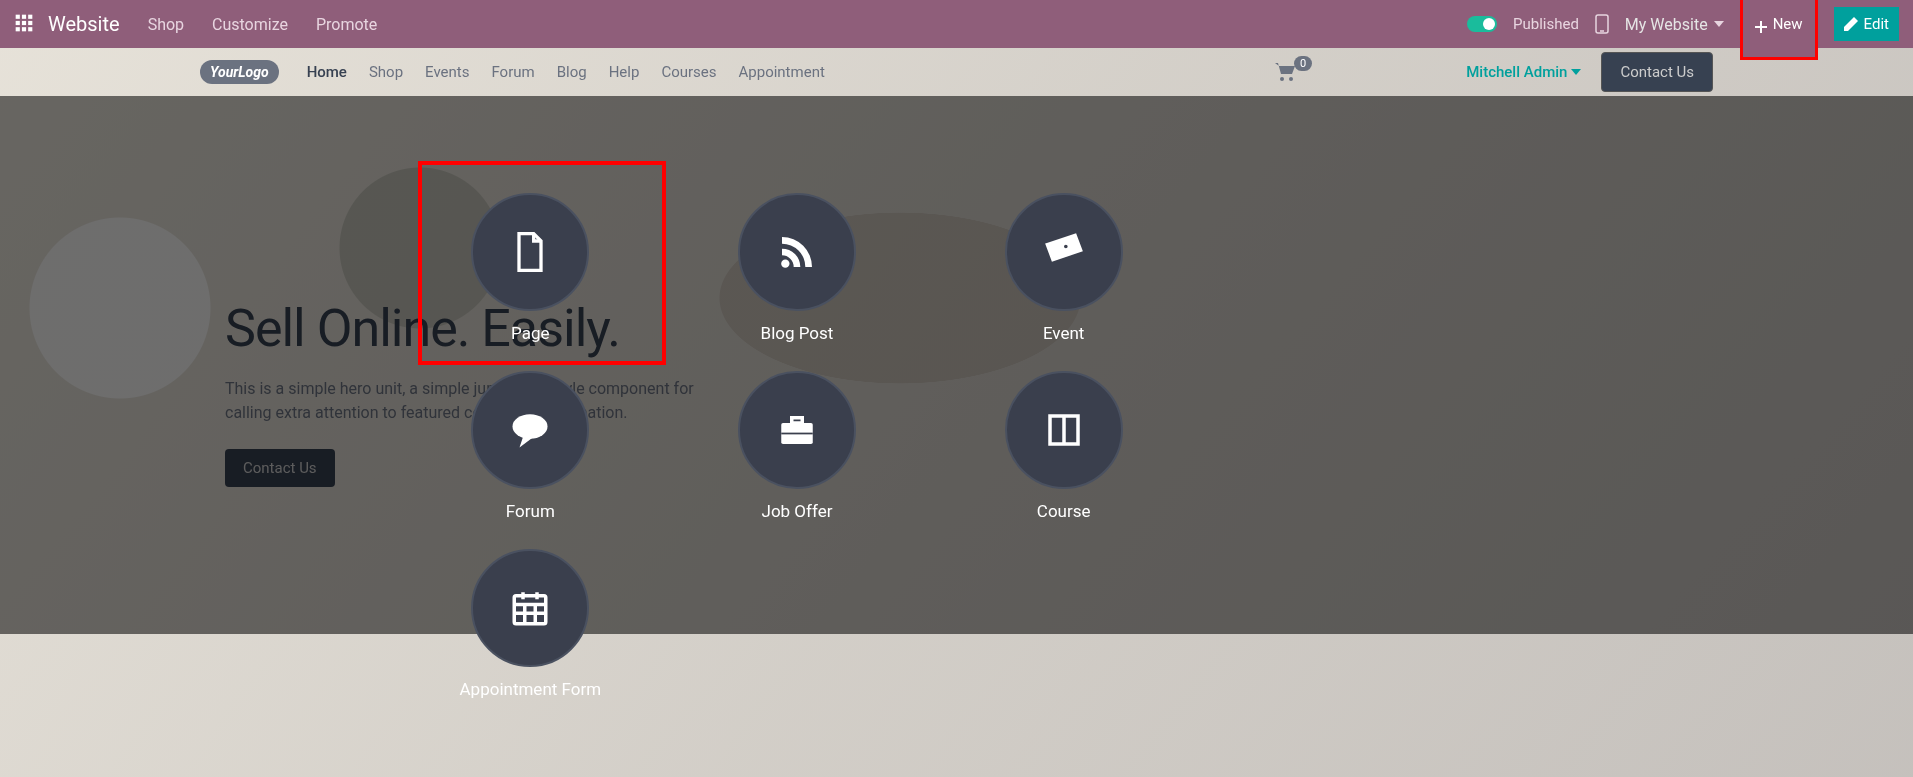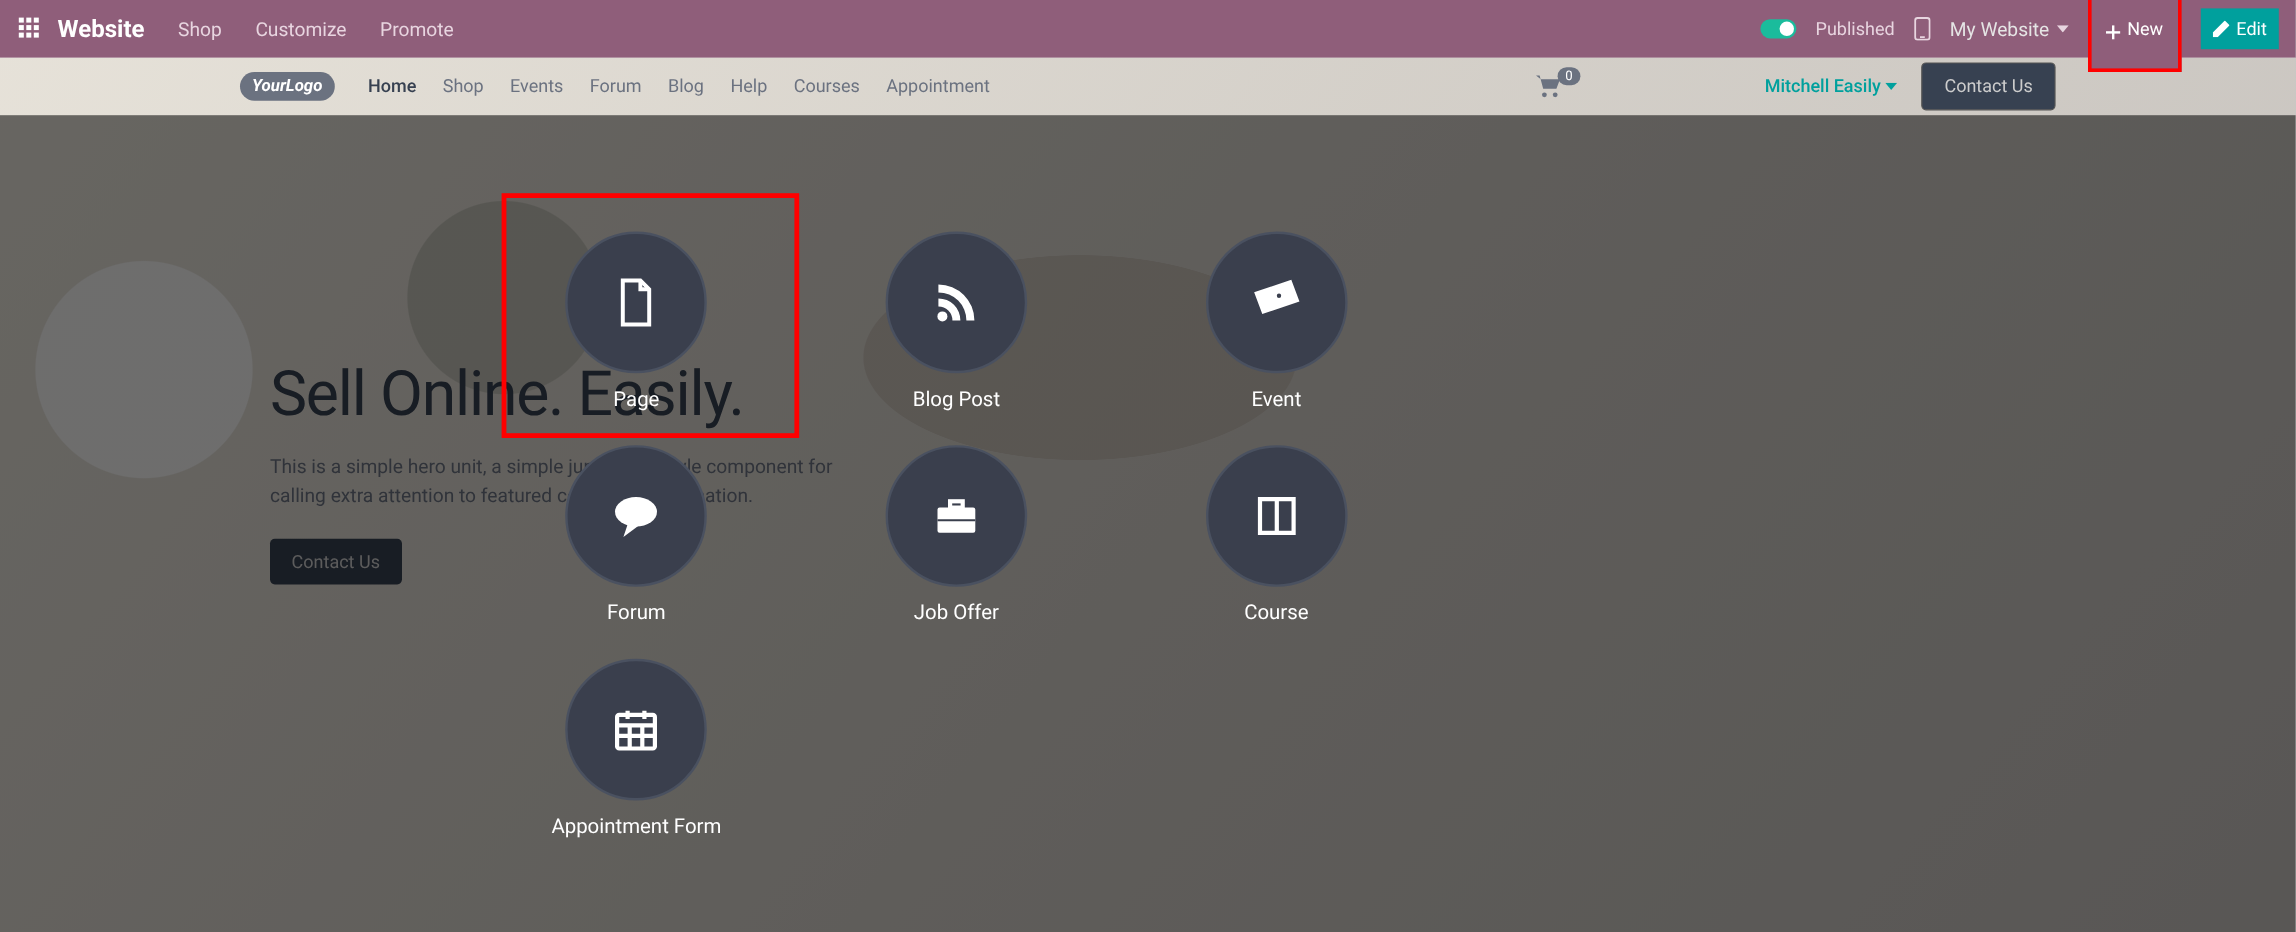--- a/index.html
+++ b/index.html
@@ -1,35 +1,35 @@
 <!DOCTYPE html>
 <html><head>
   <meta charset="utf-8">
   <style>
     * { box-sizing: border-box; margin: 0; padding: 0; }
     body { font-family: -apple-system, 'Segoe UI', Roboto, 'Helvetica Neue', Arial, sans-serif; background: #f5f5f5; width: 1913px; height: 777px; overflow: hidden; position: relative; }
     
     
     .toolbar { background: #8f5e7a; height: 48px; display: flex; align-items: center; padding: 0 14px; color: #fff; font-size: 16px; position: relative; z-index: 100; }
     .toolbar .apps-icon { width: 22px; height: 22px; margin-right: 12px; cursor: pointer; }
-    .toolbar .brand { font-weight: 700; font-size: 20px; margin-right: 28px; }
+    .toolbar .brand { font-weight: 400; font-size: 20px; margin-right: 28px; }
     .toolbar .menu { display: flex; gap: 28px; }
     .toolbar .menu span { cursor: pointer; color: #e8d5e0; }
     .toolbar .spacer { flex: 1; }
     .toolbar .right { display: flex; align-items: center; gap: 16px; }
     .toggle { width: 30px; height: 16px; background: #1abc9c; border-radius: 10px; position: relative; cursor: pointer; }
     .toggle::after { content: ''; position: absolute; width: 12px; height: 12px; background: #fff; border-radius: 50%; top: 2px; right: 2px; }
     .published { color: #e8d5e0; font-size: 15px; }
     .mobile-icon { cursor: pointer; }
     .mywebsite { cursor: pointer; display: flex; align-items: center; gap: 6px; color: #e5e5e5; }
     .btn-new { background: #8f5e7a; color: #fff; padding: 24px 12px; display: flex; align-items: flex-end; gap: 6px; cursor: pointer; border: 3px solid #ff0000; font-size: 15px; }
     .btn-edit { background: #00a09d; color: #fff; padding: 8px 10px; display: flex; align-items: center; gap: 6px; cursor: pointer; font-size: 15px; }
     
     
-    .site-area { position: relative; height: 729px; border-radius: 22px; }
+    .site-area { position: relative; height: 586px; border-radius: 22px; }
     .site-header { height: 48px; display: flex; align-items: center; padding: 0 200px 0 200px; position: relative; z-index: 5; font-size: 15px; }
     .logo-badge { background: #6b7280; border-radius: 16px; padding: 4px 10px; color: #fff; font-style: italic; font-weight: 700; font-size: 14px; margin-right: 28px; }
     .site-nav { display: flex; gap: 22px; color: #6b7280; }
     .site-nav .active { color: #374151; font-weight: 500; }
     .site-header .flex1 { flex: 1; }
     .cart { display: flex; align-items: center; margin-right: 170px; color: #6b7280; position: relative; cursor: pointer; }
     .cart-badge { background: #6b7280; color: #fff; font-size: 11px; border-radius: 8px; padding: 1px 6px; position: absolute; top: -6px; right: -16px; }
     .user-name { color: #00a09d; font-weight: 500; margin-right: 20px; cursor: pointer; display: flex; align-items: center; gap: 4px; }
     .contact-btn { background: #374151; color: #ccc; padding: 10px 18px; border: 1px solid #555; border-radius: 4px; cursor: pointer; }
 
@@ -132,21 +132,21 @@
     <div class="flex1"></div>
     <span class="cart">
       <svg width="22" height="20" viewBox="0 0 22 20" fill="#6b7280">
           <path d="M1 1 L4 1 L7 12 L18 12 L21 4 L5 4 Z"></path>
           <circle cx="8" cy="17" r="2"></circle>
           <circle cx="17" cy="17" r="2"></circle>
         </svg>
       <span class="cart-badge">0</span>
     </span>
     <span class="user-name">
-      <span>Mitchell Easily</span>
+      <span>Mitchell Admin</span>
       <svg width="10" height="6" viewBox="0 0 10 6" fill="#00a09d">
           <path d="M0 0 L5 6 L10 0 Z"></path>
         </svg>
     </span>
     <span class="contact-btn">Contact Us</span>
   </div>
 
   <div class="hero-content">
     <div class="hero-title">Sell Online. Easily.</div>
     <div class="hero-desc">This is a simple hero unit, a simple jumbotron-style component for calling extra attention to featured content or information.</div>

